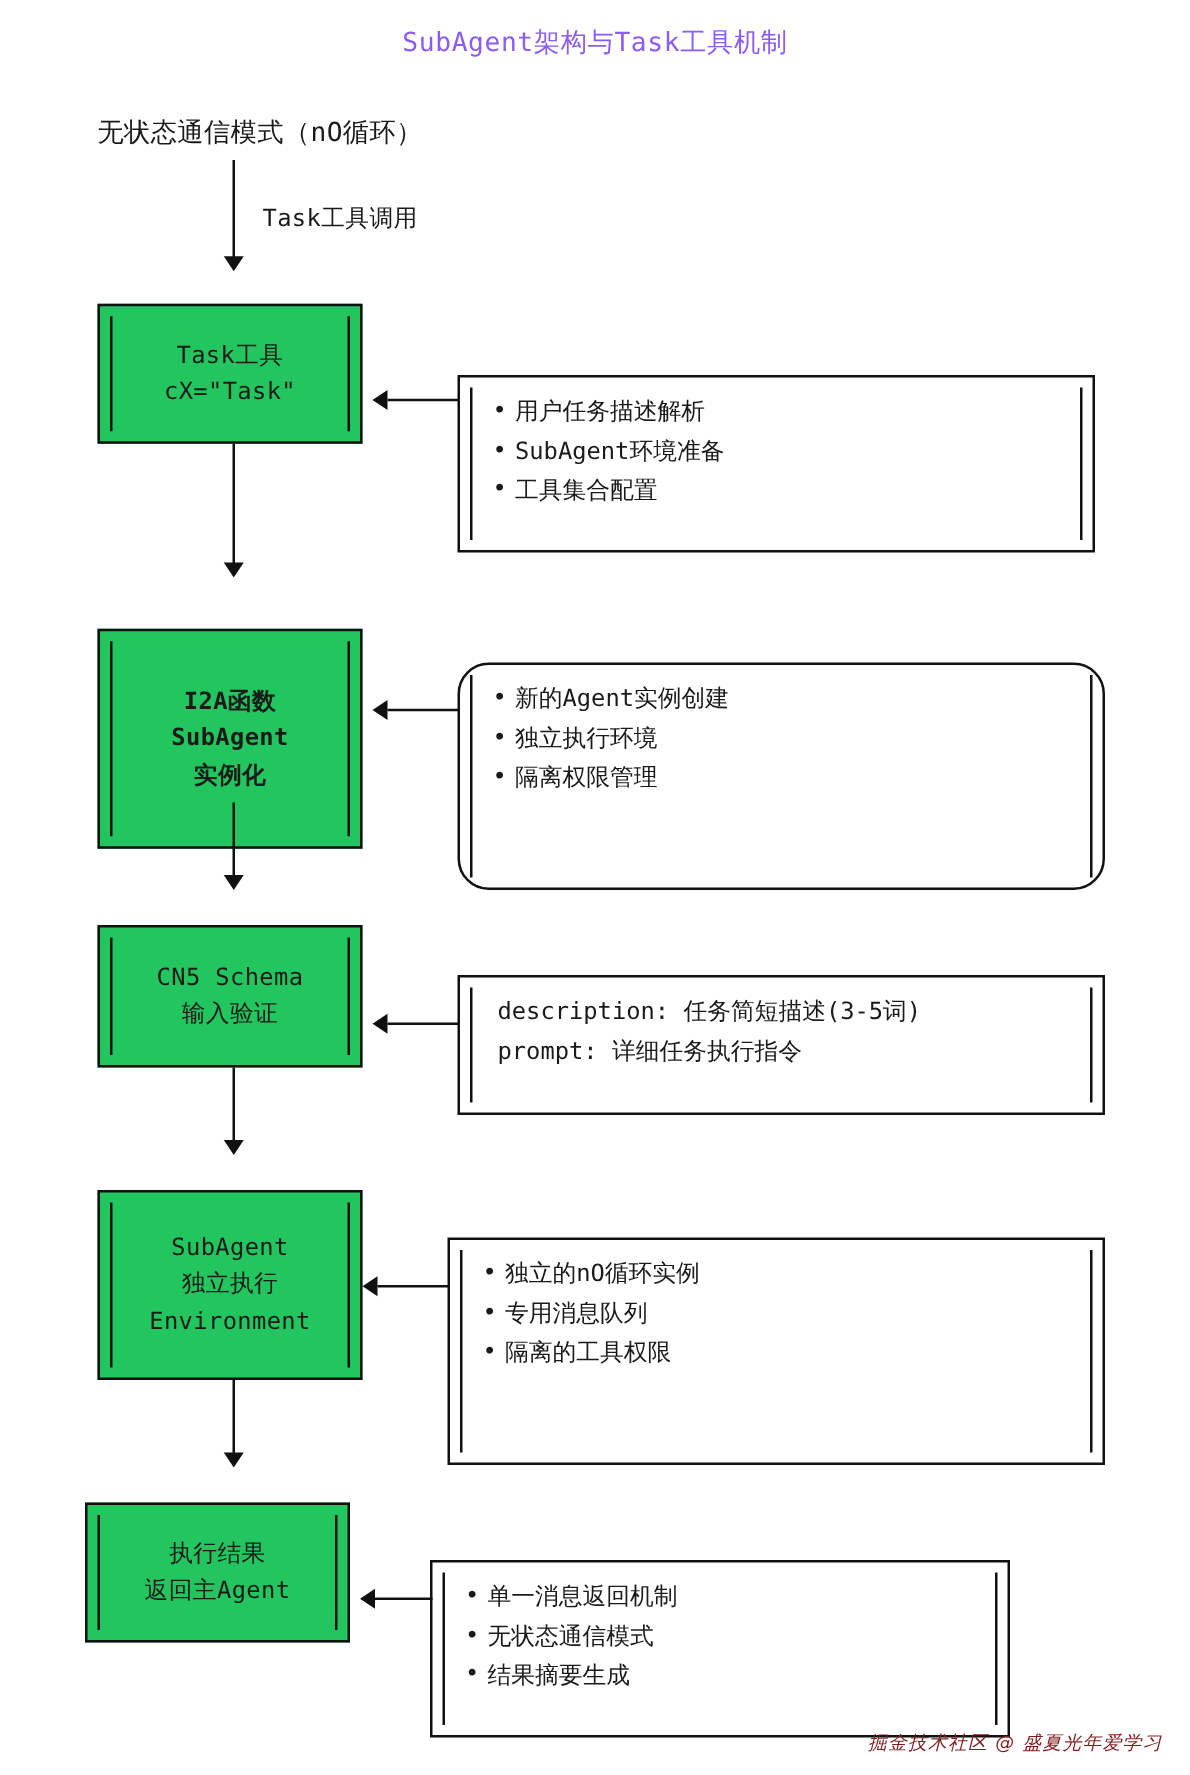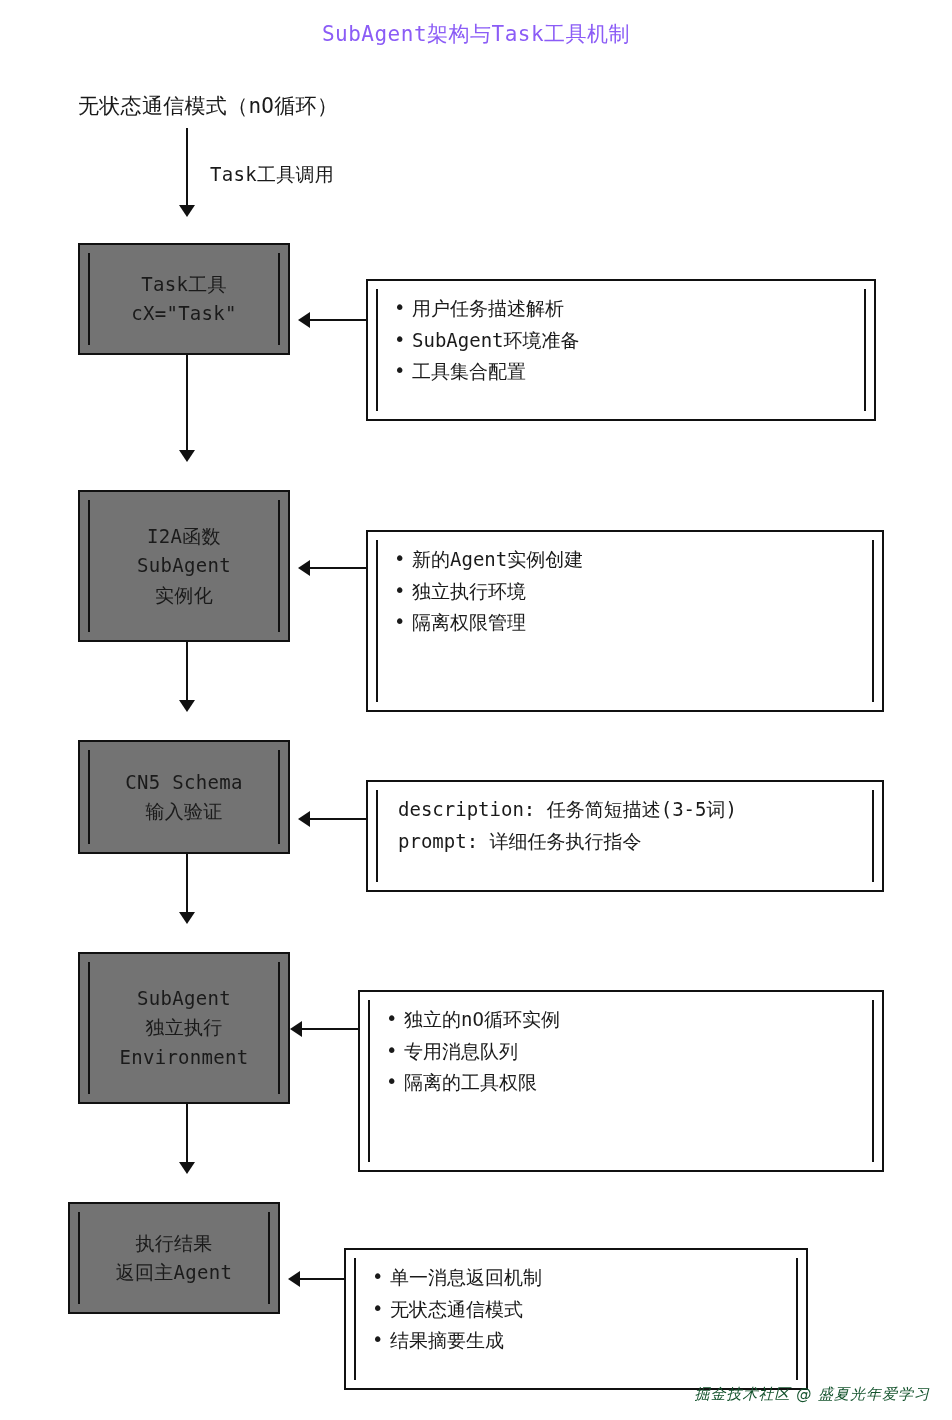--- a/index.html
+++ b/index.html
@@ -24,21 +24,21 @@
     font-size: 21px;
     letter-spacing: 0.5px;
     color: #8b5cf6;
   }
 
   
   .node {
     position: absolute;
     border: 2px solid #111;
     box-sizing: border-box;
-    background: #737373;
+    background: #22c55e;
     display: flex;
     flex-direction: column;
     justify-content: center;
     align-items: center;
     font-size: 19px;
     line-height: 1.55;
     letter-spacing: 0.3px;
   }
   .node .line {
     white-space: pre;
@@ -133,21 +133,21 @@
     position: absolute;
     font-size: 21px;
     letter-spacing: 0.3px;
     white-space: nowrap;
   }
   .watermark {
     position: absolute;
     right: 22px;
     bottom: 16px;
     font-size: 15px;
-    color: #14532d;
+    color: #7f1d1d;
     font-family: "DejaVu Sans", "Liberation Sans", sans-serif;
     font-style: italic;
     letter-spacing: 1px;
     white-space: nowrap;
   }
 </style>
 </head>
 <body>
 
 <div class="title">SubAgent架构与Task工具机制</div>
@@ -155,39 +155,39 @@
 <div class="root-label" style="left:78px; top:92px;">无状态通信模式（nO循环）</div>
 
 <div class="vline" style="left:186px; top:128px; height:80px;"></div>
 <div class="arrow-down" style="left:179px; top:205px;"></div>
 <div class="edge-label" style="left:210px; top:162px;">Task工具调用</div>
 
 <div class="node" style="left:78px; top:243px; width:212px; height:112px;">
   <div class="line">Task工具</div>
   <div class="line">cX="Task"</div>
 </div>
-<div class="panel" style="left:366px; top:279px; width:510px; height:142px;">
+<div class="panel" style="left:366px; top:300px; width:510px; height:142px;">
   <ul>
     <li class="bullet">用户任务描述解析</li>
     <li class="bullet">SubAgent环境准备</li>
     <li class="bullet">工具集合配置</li>
   </ul>
 </div>
 <div class="hline" style="left:310px; top:319px; width:58px;"></div>
 <div class="arrow-left" style="left:298px; top:312px;"></div>
 
 <div class="vline" style="left:186px; top:355px; height:98px;"></div>
 <div class="arrow-down" style="left:179px; top:450px;"></div>
 
-<div class="node" style="left:78px; top:490px; width:212px; height:152px;">
+<div class="node" style="left:78px; top:503px; width:212px; height:176px;font-weight:bold;">
   <div class="line">I2A函数</div>
   <div class="line">SubAgent</div>
   <div class="line">实例化</div>
 </div>
-<div class="panel" style="left:366px; top:530px; width:518px; height:182px;">
+<div class="panel" style="left:366px; top:530px; width:518px; height:182px;border-radius:25px;">
   <ul>
     <li class="bullet">新的Agent实例创建</li>
     <li class="bullet">独立执行环境</li>
     <li class="bullet">隔离权限管理</li>
   </ul>
 </div>
 <div class="hline" style="left:310px; top:567px; width:58px;"></div>
 <div class="arrow-left" style="left:298px; top:560px;"></div>
 
 <div class="vline" style="left:186px; top:642px; height:62px;"></div>

